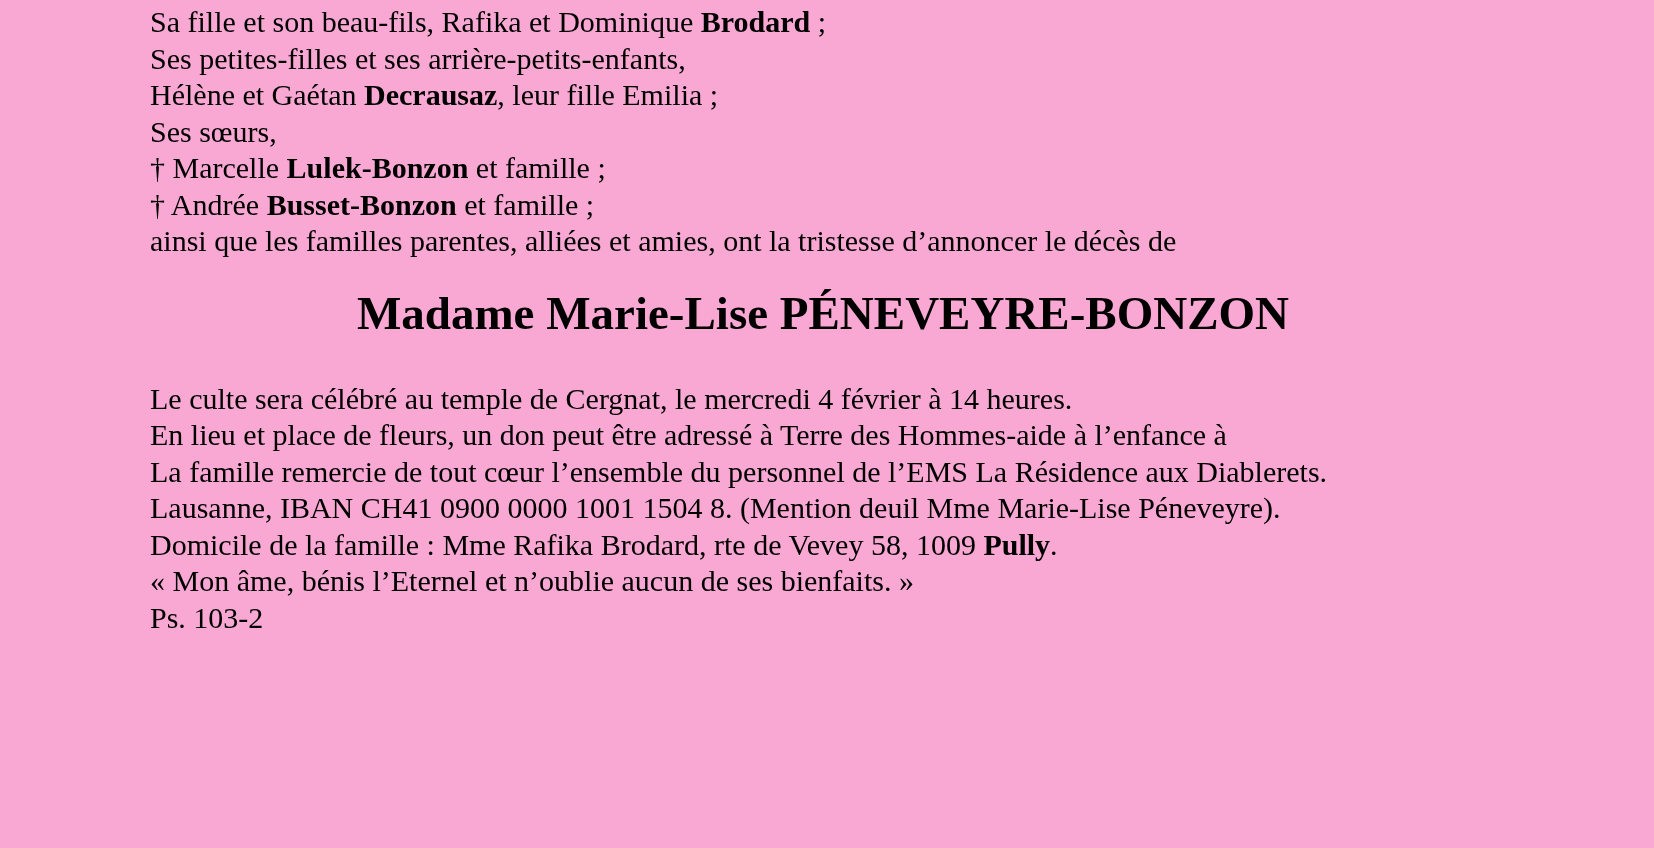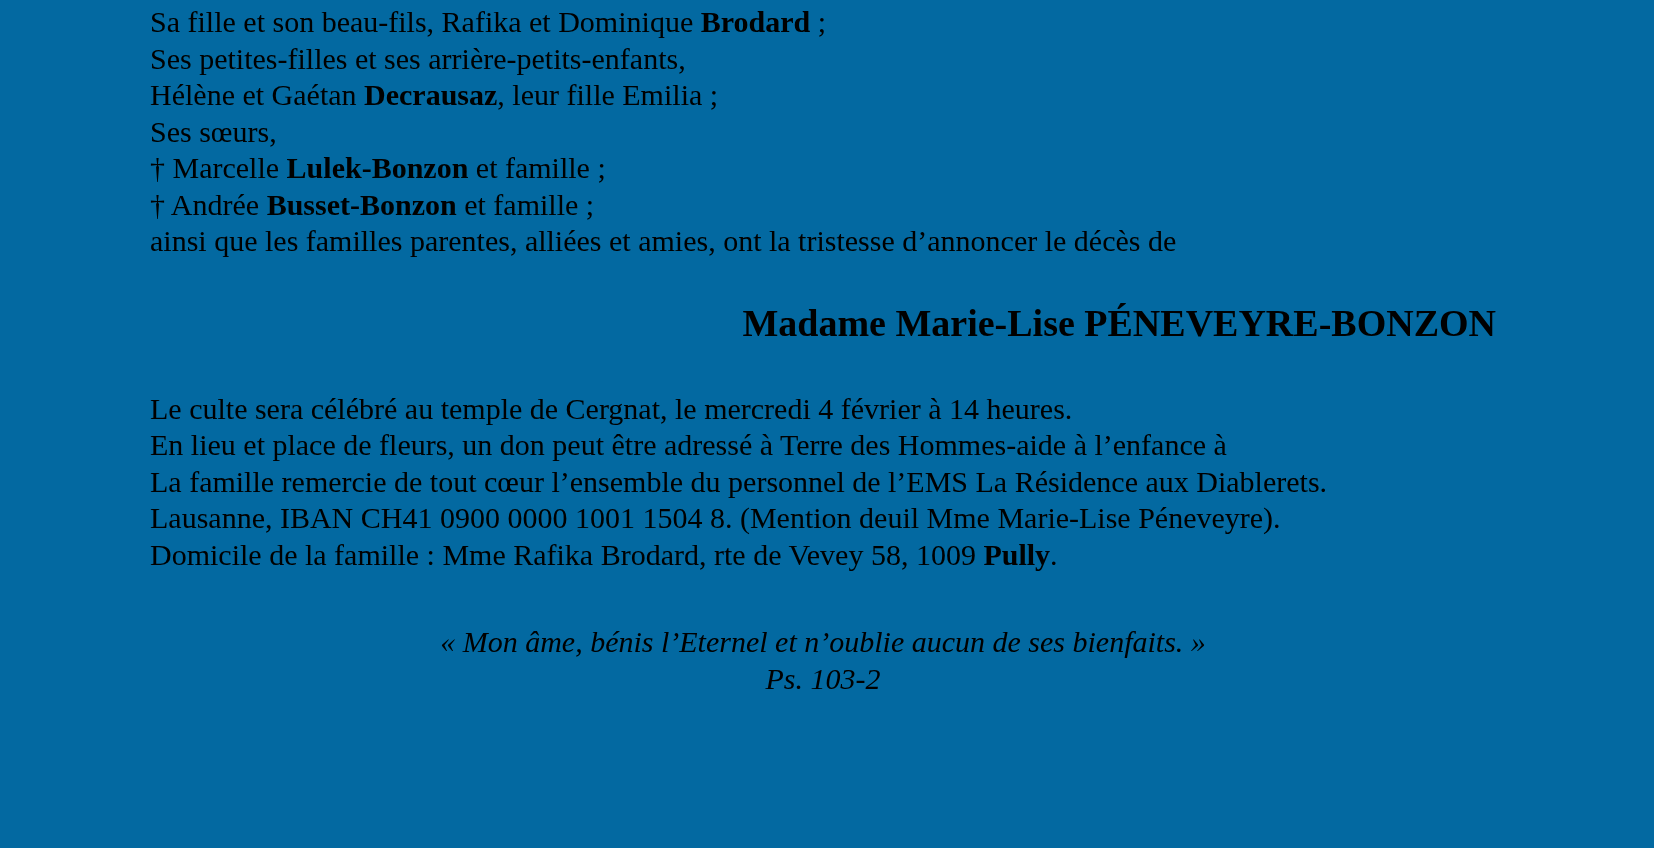--- a/index.html
+++ b/index.html
@@ -5,47 +5,45 @@
   html, body {
     margin: 0;
     padding: 0;
     background: #ffffff;
   }
   .page {
     position: relative;
     width: 1654px;
     height: 848px;
     box-sizing: border-box;
-    background: #0369a1;
+    background: #f9a8d4;
     color: #000000;
     font-family: "Liberation Serif", "DejaVu Serif", serif;
     font-size: 30px;
     line-height: 36.5px;
     padding: 4px 158px 0 150px;
     overflow: hidden;
   }
   p.line {
     margin: 0;
     white-space: nowrap;
   }
   .deceased-name {
-    margin: 39px 0 0 0;
-    font-size: 38px;
+    margin: 29px 0 0 0;
+    font-size: 47px;
     line-height: 48px;
     font-weight: bold;
-    text-align: right;
+    text-align: center;
     white-space: nowrap;
   }
   .announcement {
     margin-top: 44px;
   }
   .quote-block {
-    margin-top: 51px;
-    text-align: center;
-    font-style: italic;
+    text-align: left;
   }
   b { font-weight: bold; }
 </style>
 </head>
 <body>
 
 <div class="page">
 
   <div class="family-block">
     <p class="line"><span>Sa fille et son beau-fils, Rafika et Dominique </span><b>Brodard</b><span> ;</span></p>

